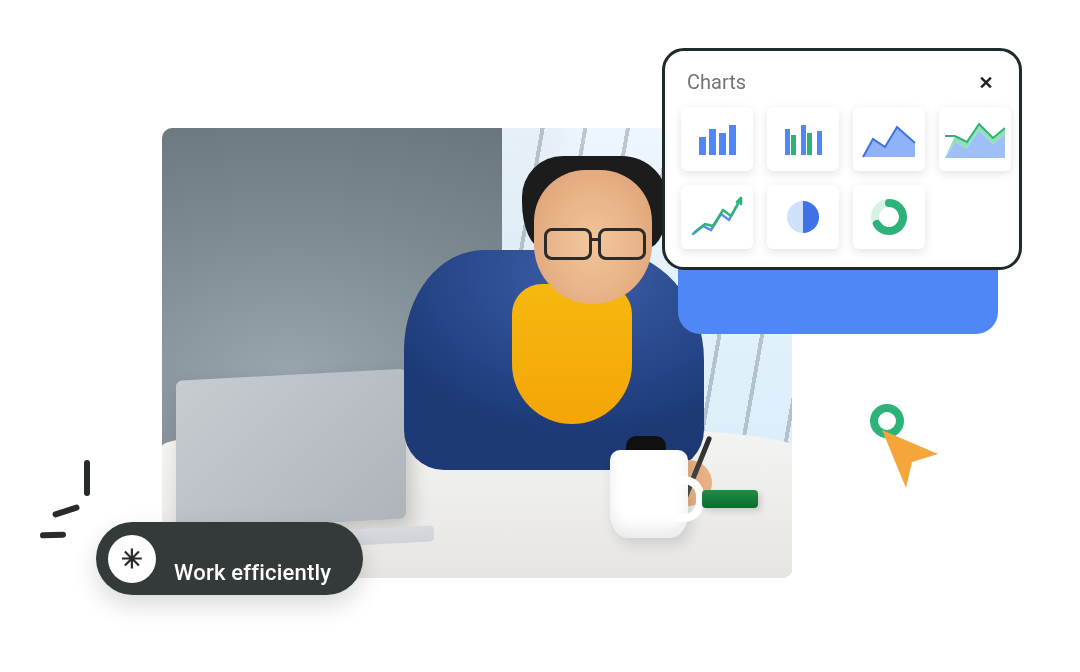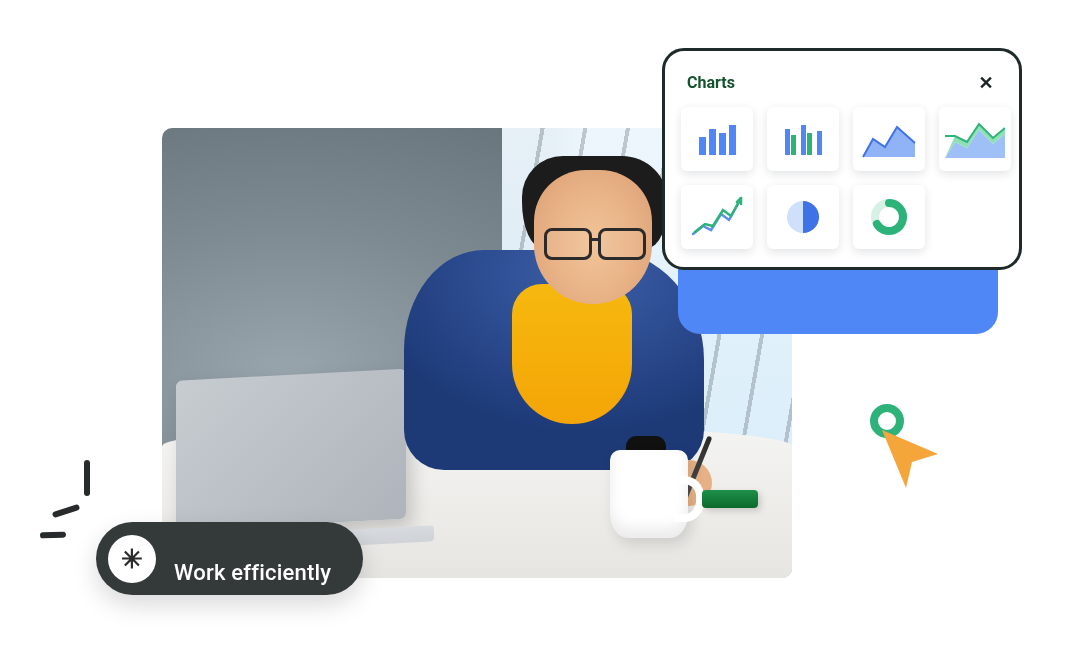--- a/index.html
+++ b/index.html
@@ -158,21 +158,21 @@
 }
 .charts-panel{
   position:absolute; left:662px; top:48px; width:360px;
   background:#fff; border:3px solid #1f2a2a; border-radius:22px;
   padding:16px 16px 18px 16px;
 }
 .charts-header{
   display:flex; align-items:center; justify-content:space-between;
   padding:2px 4px 12px 6px;
 }
-.charts-title{ font-size:16px; color:#14532d; font-weight:700; }
+.charts-title{ font-size:20px; color:#737373; font-weight:400; }
 .close-x{
   width:26px; height:26px; display:flex; align-items:center; justify-content:center;
   color:#1e2424; font-size:18px; font-weight:700; cursor:pointer;
 }
 .chart-grid{
   display:grid; grid-template-columns: repeat(4, 72px); gap:14px;
   justify-content:start;
 }
 .chart-tile{
   width:72px; height:64px; background:#fff; border-radius:6px;

